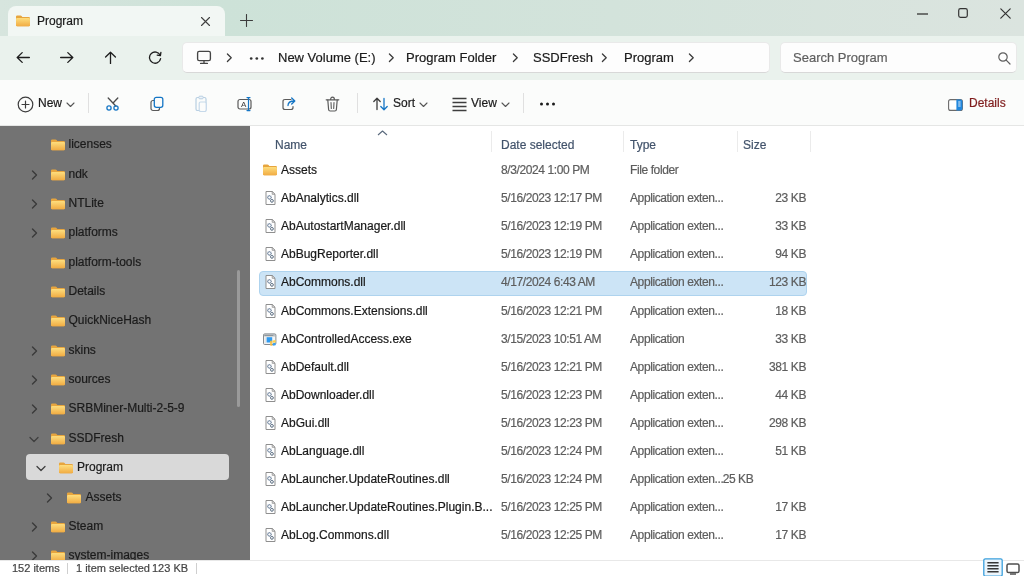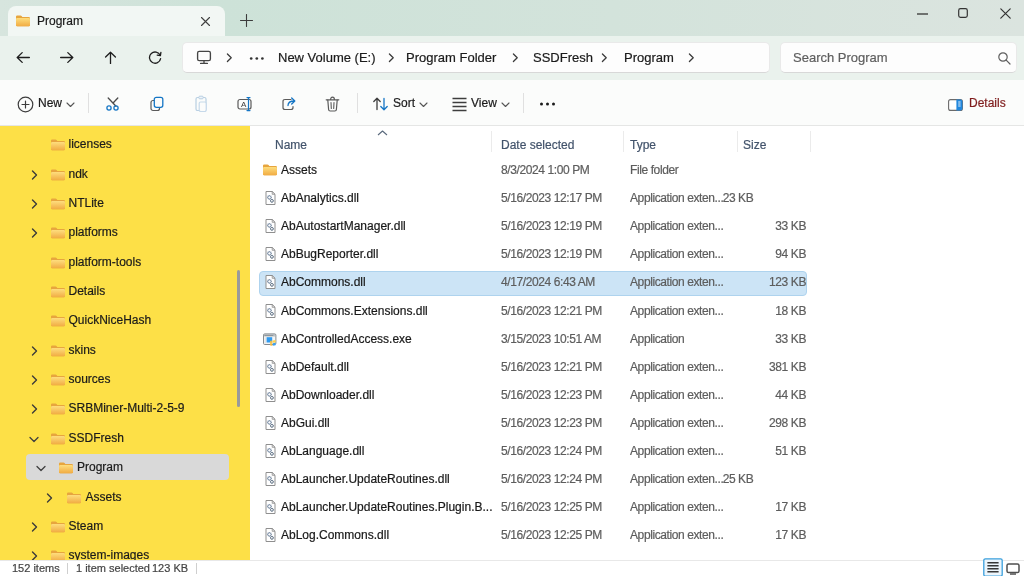--- a/index.html
+++ b/index.html
@@ -18,21 +18,21 @@
     border:1px solid #e9e9e9; border-bottom-color:#d8d8d8; border-radius:5px; }
   #searchbar { left:780px; top:6px; width:237px; height:31px; background:#fdfdfd;
     border:1px solid #e9e9e9; border-bottom-color:#d8d8d8; border-radius:5px; }
   .crumb { top:0; height:29px; line-height:29px; font-size:13px; color:#1b1b1b; }
   
   #toolbar { left:0; top:80px; width:1024px; height:46px; background:#fbfcfb;
     border-bottom:1px solid #e5e6e5; }
   .tdiv { top:13px; width:1px; height:20px; background:#e0e0e0; }
   .tlabel { font-size:12px; color:#1b1b1b; top:0; height:46px; line-height:46px; }
   
-  #sidebar { left:0; top:126px; width:250px; height:434px; background:#fde047; }
+  #sidebar { left:0; top:126px; width:250px; height:434px; background:#737373; }
   .trow { left:0; width:250px; height:29.35px; }
   .tsel { left:26px; top:0.5px; width:203px; height:26px; background:#d9d9d9; border-radius:4px; }
   .tname { top:0; height:29.35px; line-height:29.35px; font-size:12px; color:#1b1b1b; white-space:nowrap; }
   
   #pane { left:250px; top:126px; width:774px; height:434px; background:#fff; }
   .hsep { top:5px; width:1px; height:21px; background:#ebebeb; }
   .hlabel { top:0; height:30px; line-height:38px; font-size:12px; color:#42536b; }
   .frow { left:0px; width:560px; height:28.1px; }
   .fsel { left:9px; top:3px; width:548px; height:24.5px; background:#cce4f6; border:1px solid #aed3ee; border-radius:4px; }
   .fname { top:0; height:28.1px; line-height:28.1px; font-size:12px; color:#191919; white-space:nowrap; }
@@ -381,21 +381,21 @@
       <div class="abs fmeta" style="left:380px">File folder</div>
       <div class="abs fmeta" style="left:420px;width:136px;text-align:right"></div>
     </div>
     <div class="abs frow" style="top:58.1px">
       <svg class="abs" style="left:14.5px;top:7px" width="11" height="14" viewBox="0 0 11 14">
         <use href="#dllico"></use>
       </svg>
       <div class="abs fname" style="left:31px">AbAnalytics.dll</div>
       <div class="abs fmeta" style="left:251px">5/16/2023 12:17 PM</div>
       <div class="abs fmeta" style="left:380px">Application exten...</div>
-      <div class="abs fmeta" style="left:420px;width:136px;text-align:center">23 KB</div>
+      <div class="abs fmeta" style="left:420px;width:136px;text-align:right">23 KB</div>
     </div>
     <div class="abs frow" style="top:86.2px">
       <svg class="abs" style="left:14.5px;top:7px" width="11" height="14" viewBox="0 0 11 14">
         <use href="#dllico"></use>
       </svg>
       <div class="abs fname" style="left:31px">AbAutostartManager.dll</div>
       <div class="abs fmeta" style="left:251px">5/16/2023 12:19 PM</div>
       <div class="abs fmeta" style="left:380px">Application exten...</div>
       <div class="abs fmeta" style="left:420px;width:136px;text-align:right">33 KB</div>
     </div>

